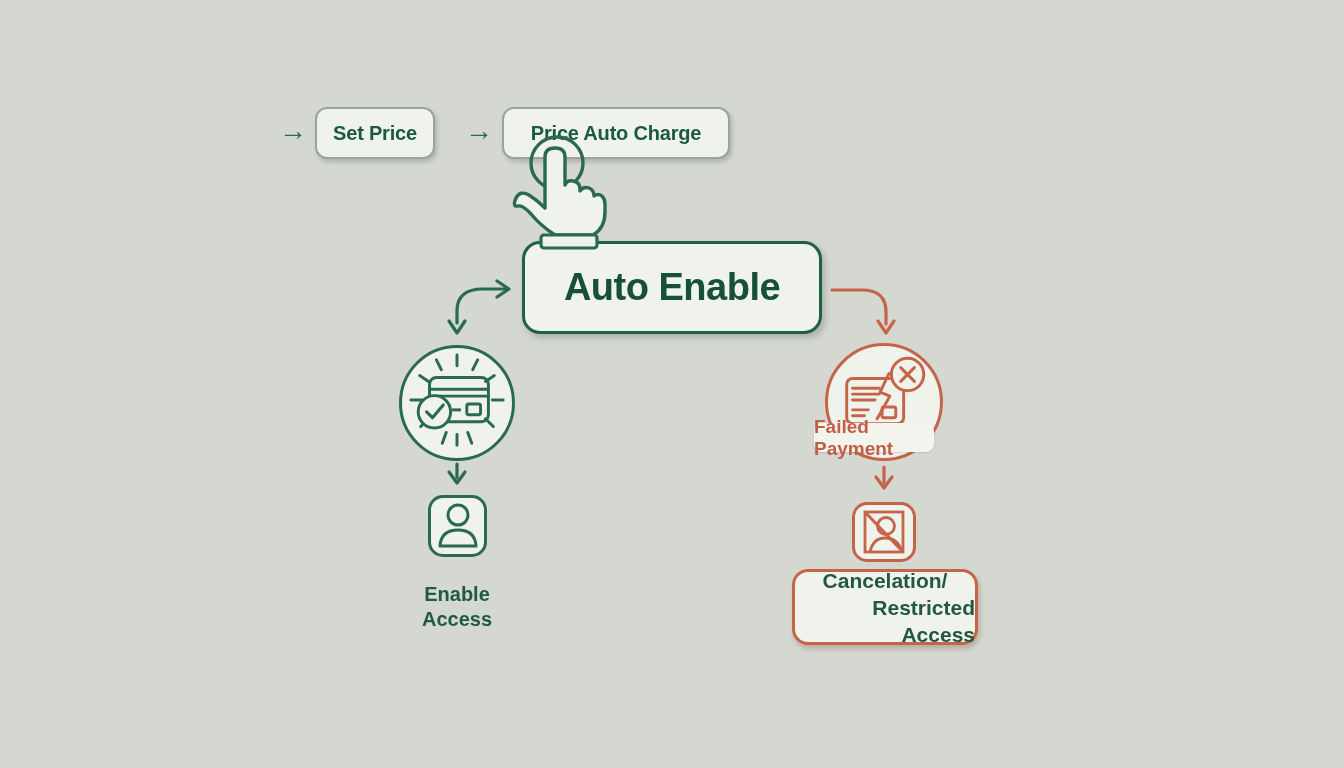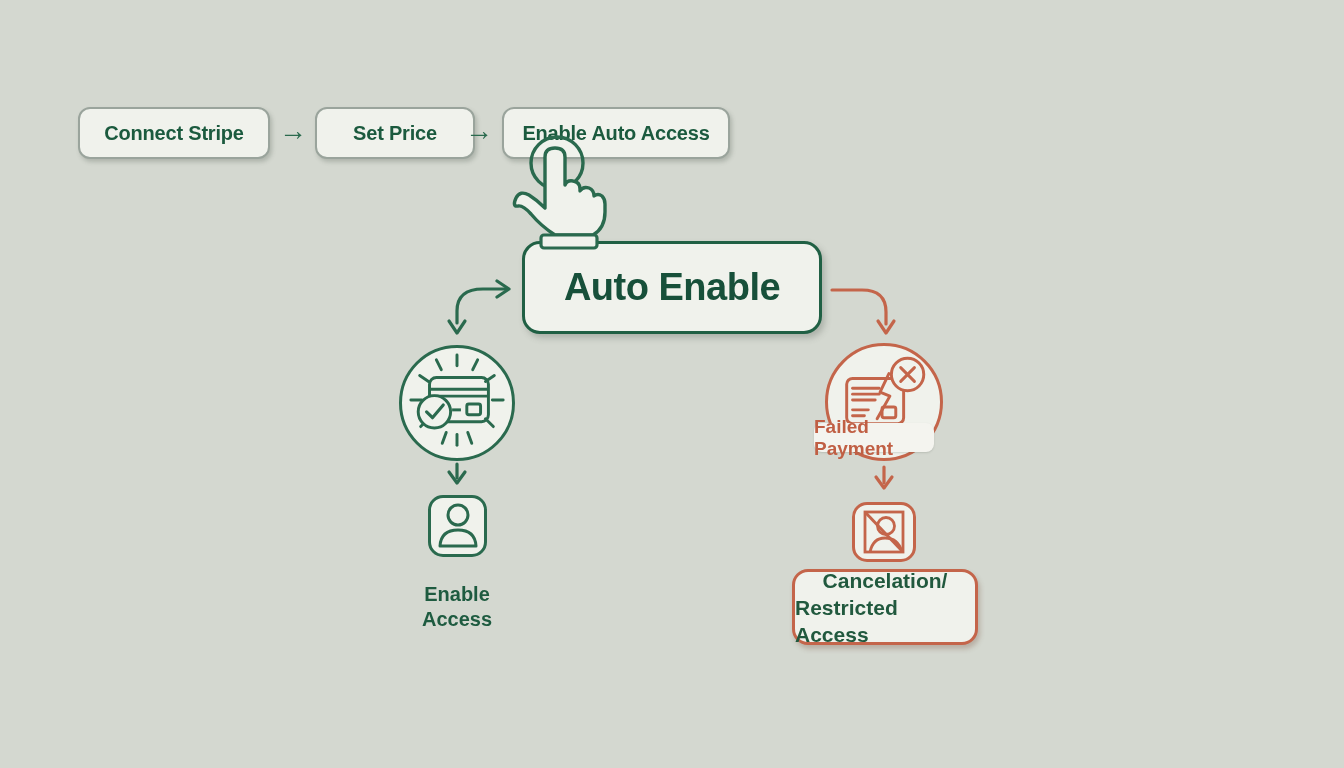--- a/index.html
+++ b/index.html
@@ -125,21 +125,21 @@
     border: 3px solid #c4654a;
     border-radius: 16px;
     display: flex;
     flex-direction: column;
     align-items: center;
     justify-content: center;
     font-size: 21px;
     font-weight: bold;
     line-height: 27px;
     color: #21593e;
-    text-align: left;
+    text-align: right;
     box-shadow: 2px 4px 5px rgba(120,80,60,0.30);
     z-index: 2;
   }
 
   svg.connectors {
     position: absolute;
     left: 0; top: 0;
     width: 1344px; height: 768px;
     z-index: 1;
     pointer-events: none;
@@ -174,30 +174,27 @@
       <path d="M 457 464 V 478"></path>
       <path d="M 449 472 L 457 483 L 465 472"></path>
     </g>
 
     <g stroke="#c4654a" stroke-width="3.2" stroke-linecap="round" stroke-linejoin="round">
       <path d="M 884 467 V 483"></path>
       <path d="M 876 477 L 884 488 L 892 477"></path>
     </g>
   </svg>
 
-  <div class="step-box" style="left:78px; top:107px; width:192px;">
-    <span>Connect Stripe</span>
-  </div>
   <div class="flow-arrow" style="left:279px;">→</div>
-  <div class="step-box" style="left:315px; top:107px; width:160px;">
+  <div class="step-box" style="left:315px; top:107px; width:120px;">
     <span>Set Price</span>
   </div>
   <div class="flow-arrow" style="left:465px;">→</div>
   <div class="step-box" style="left:502px; top:107px; width:228px;">
-    <span>Enable Auto Access</span>
+    <span>Price Auto Charge</span>
   </div>
 
   <svg class="hand" viewBox="0 0 115 125" fill="none">
     <circle cx="54" cy="31" r="26" stroke="#2a6a4e" stroke-width="3.4"></circle>
     <path d="M 42 62 L 42 25 Q 42 16 52 16 Q 62 16 62 25 L 62 53
              Q 64 48 70 49 Q 77 50 77 57 L 77 59
              Q 80 54 86 56 Q 91 58 91 64
              Q 95 61 99 64 Q 102 67 102 72
              L 102 80 Q 102 96 90 103
              L 52 103

